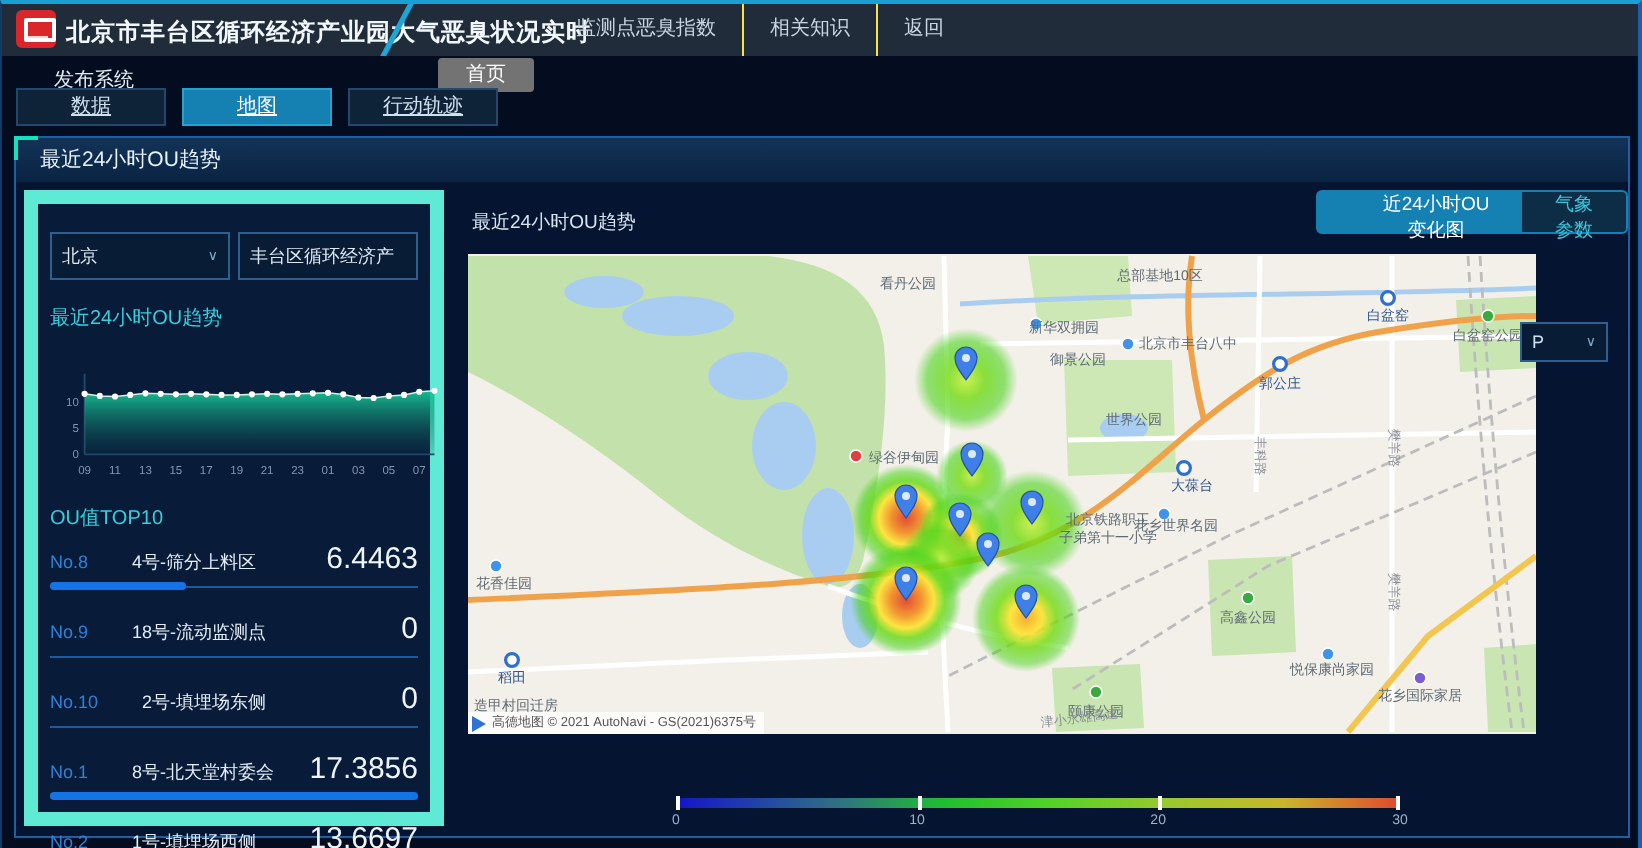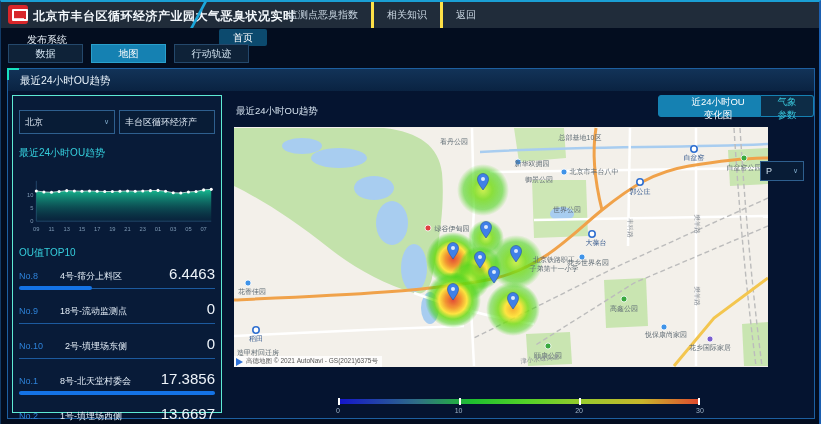--- a/index.html
+++ b/index.html
@@ -8,37 +8,37 @@
         border-top:2px solid #1a9fd4;border-left:1px solid #123a66;border-right:2px solid #1b5fb0;box-sizing:border-box;}
   
   .topbar{position:absolute;left:0;top:0;width:100%;height:26px;background:#202c3a;}
   .logo{position:absolute;left:7px;top:3px;width:20px;height:19px;background:#d8262a;border-radius:3px;}
   .logo-glyph{position:absolute;left:4px;top:4px;width:12px;height:8px;border:2px solid #fff;border-radius:1px;}
   .logo-sub{position:absolute;left:4px;top:13px;width:12px;height:2px;background:#fff;opacity:.8;}
   .app-title{position:absolute;left:32px;top:6px;font-size:12px;font-weight:bold;color:#f2f7fb;letter-spacing:.5px;white-space:nowrap;}
   .slash{position:absolute;left:196px;top:0;width:8px;height:26px;border-left:3px solid #1ba6da;transform:skewX(-28deg);}
   .nav{position:absolute;left:218px;top:0;height:26px;display:flex;align-items:center;}
   .nav-item{font-size:10px;color:#c9d6e2;padding:0 13px;line-height:26px;cursor:pointer;white-space:nowrap;}
-  .nav-item.sep{border-left:3px solid #fde047;}
-  .nav-item.active{background:#0c4a6e;color:#fff;line-height:17px;padding:0 14px;border-radius:2px;margin-right:8px;height:17px;margin-top:45px;}
+  .nav-item.sep{border-left:1px solid #fde047;}
+  .nav-item.active{background:#737373;color:#fff;line-height:17px;padding:0 14px;border-radius:2px;margin-right:8px;height:17px;margin-top:45px;}
   
   .subbar{position:absolute;left:0;top:28px;width:100%;height:38px;}
   .publish-label{position:absolute;left:26px;top:3px;font-size:10px;color:#e2ebf3;}
   .tabs{position:absolute;left:7px;top:14px;display:flex;}
   .tab{width:73px;height:17px;line-height:17px;text-align:center;font-size:10px;color:#cfe0ee;
-       background:#0e2238;border:1px solid #24486b;margin-right:8px;cursor:pointer;}
+       background:#0e2238;border:1px solid #24486b;margin-right:8px;cursor:pointer;text-decoration:underline;}
   .tab.active{background:#1581b2;border-color:#2aa0cc;color:#fff;}
   
   .main-panel{position:absolute;left:6px;top:66px;right:4px;bottom:5px;border:1px solid #1d5fa0;background:#051430;}
   .main-panel::before{content:"";position:absolute;left:-1px;top:-1px;width:10px;height:10px;
        border-left:2px solid #17e0c0;border-top:2px solid #17e0c0;}
   .panel-header{height:22px;background:linear-gradient(180deg,#123358,#0a2342);}
   .panel-header span{font-size:10.5px;color:#e8f2fa;line-height:22px;padding-left:12px;}
   
-  .left-col{position:absolute;left:4px;top:26px;width:210px;height:318px;border:1px solid #5eead4;
+  .left-col{position:absolute;left:4px;top:26px;width:210px;height:318px;border:7px solid #5eead4;
        background:#081b38;box-sizing:border-box;padding:8px 6px;}
   .selects{display:flex;gap:4px;margin-top:6px;}
   .select{flex:1;height:22px;background:#081c36;border:1px solid #2e5f8e;color:#dfe9f4;font-size:9px;
        display:flex;align-items:center;justify-content:space-between;padding:0 5px;cursor:pointer;overflow:hidden;white-space:nowrap;}
   .caret{color:#7fa9c9;font-size:7px;margin-left:3px;}
   .sec-label{font-size:10px;color:#35cfdd;margin-top:12px;}
   .top-label{margin-top:8px;}
   #trend-svg{display:block;margin-top:4px;}
   .top-rows{margin-top:4px;}
   .top-row{height:30px;}

